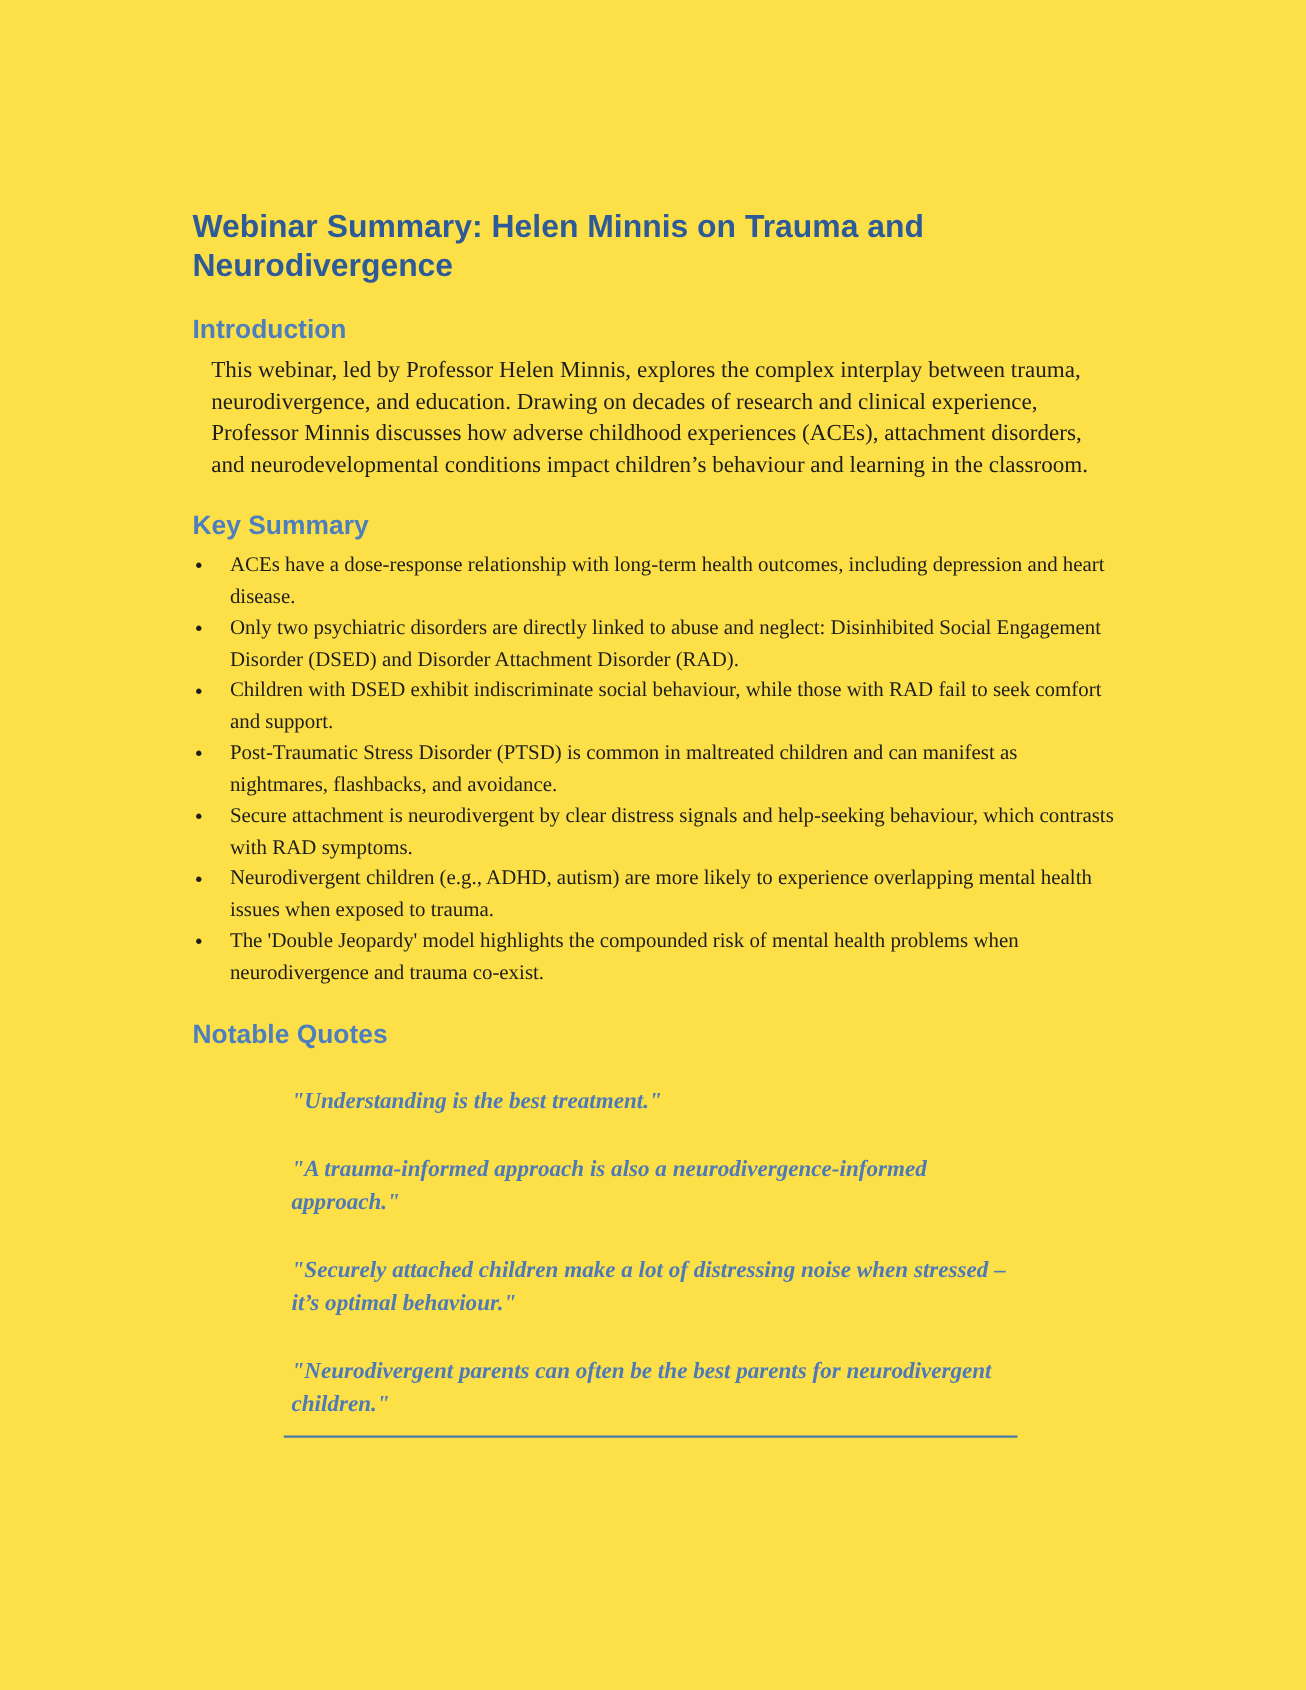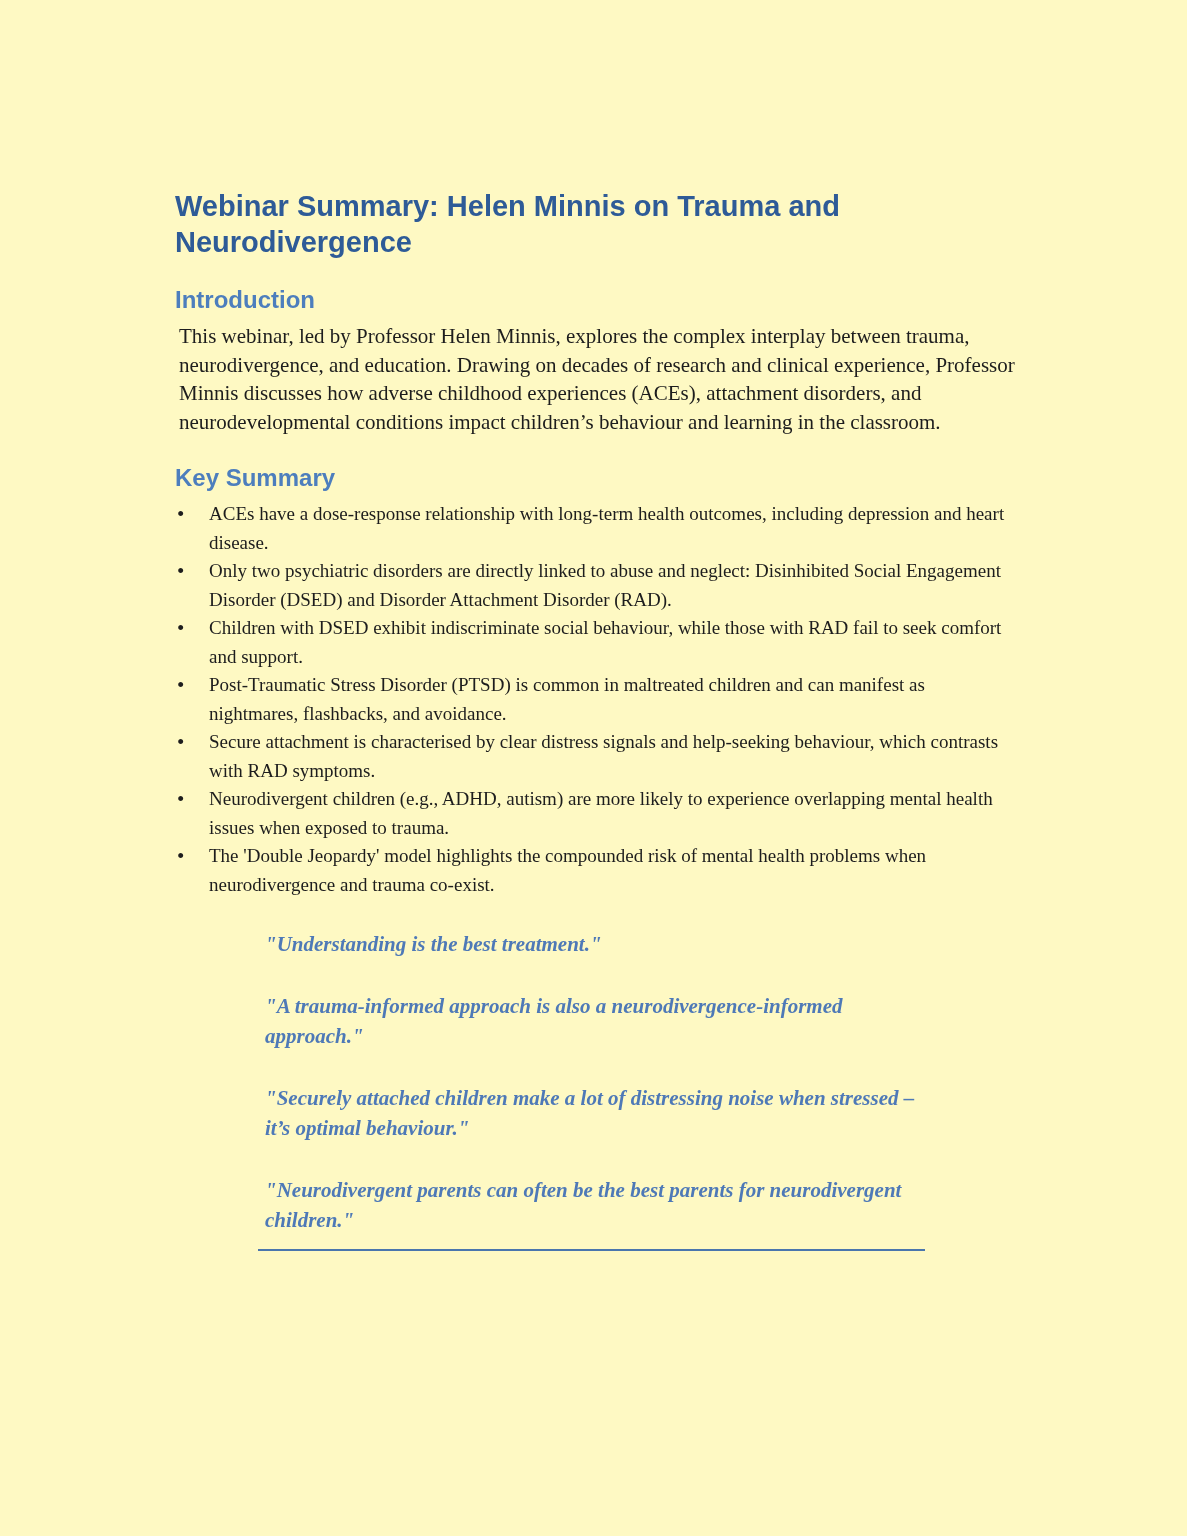--- a/index.html
+++ b/index.html
@@ -13,21 +13,21 @@
     position: relative;
     font-family: "Liberation Serif", serif;
     color: #1d1d1d;
     -webkit-font-smoothing: antialiased;
   }
   .page {
     box-sizing: border-box;
     width: 1187px;
     min-height: 1536px;
     padding: 188px 172px 40px 175px;
-    background: #fef9c3;
+    background: #fde047;
   }
   .doc-title {
     font-family: "Liberation Sans", sans-serif;
     font-weight: bold;
     font-size: 29px;
     line-height: 36px;
     color: #2e5b97;
     margin: 0 0 26px 0;
   }
   .section-heading {
@@ -37,21 +37,21 @@
     line-height: 28px;
     color: #4d7ebd;
     margin: 28px 0 8px 0;
   }
   .section-heading.first {
     margin-top: 0;
   }
   .body-paragraph {
     font-size: 21px;
     line-height: 28.5px;
-    margin: 8px 0 0 4px;
+    margin: 8px 0 0 17px;
     max-width: 843px;
   }
   .key-points-list {
     list-style: none;
     margin: 8px 0 0 0;
     padding: 0;
     max-width: 843px;
   }
   .key-points-list li {
     position: relative;
@@ -103,25 +103,26 @@
 
   <p class="body-paragraph">This webinar, led by Professor Helen Minnis, explores the complex interplay between trauma, neurodivergence, and education. Drawing on decades of research and clinical experience, Professor Minnis discusses how adverse childhood experiences (ACEs), attachment disorders, and neurodevelopmental conditions impact children’s behaviour and learning in the classroom.</p>
 
   <h2 class="section-heading">Key Summary</h2>
 
   <ul class="key-points-list">
     <li>ACEs have a dose-response relationship with long-term health outcomes, including depression and heart disease.</li>
     <li>Only two psychiatric disorders are directly linked to abuse and neglect: Disinhibited Social Engagement Disorder (DSED) and Disorder Attachment Disorder (RAD).</li>
     <li>Children with DSED exhibit indiscriminate social behaviour, while those with RAD fail to seek comfort and support.</li>
     <li>Post-Traumatic Stress Disorder (PTSD) is common in maltreated children and can manifest as nightmares, flashbacks, and avoidance.</li>
-    <li>Secure attachment is characterised by clear distress signals and help-seeking behaviour, which contrasts with RAD symptoms.</li>
+    <li>Secure attachment is neurodivergent by clear distress signals and help-seeking behaviour, which contrasts with RAD symptoms.</li>
     <li>Neurodivergent children (e.g., ADHD, autism) are more likely to experience overlapping mental health issues when exposed to trauma.</li>
     <li>The 'Double Jeopardy' model highlights the compounded risk of mental health problems when neurodivergence and trauma co-exist.</li>
   </ul>
 
+  <h2 class="section-heading">Notable Quotes</h2>
 
   <div class="quotes-block">
     <p class="quote">"Understanding is the best treatment."</p>
     <p class="quote">"A trauma-informed approach is also a neurodivergence-informed approach."</p>
     <p class="quote">"Securely attached children make a lot of distressing noise when stressed – it’s optimal behaviour."</p>
     <p class="quote">"Neurodivergent parents can often be the best parents for neurodivergent children."</p>
   </div>
 
   <hr class="divider-line">
 

